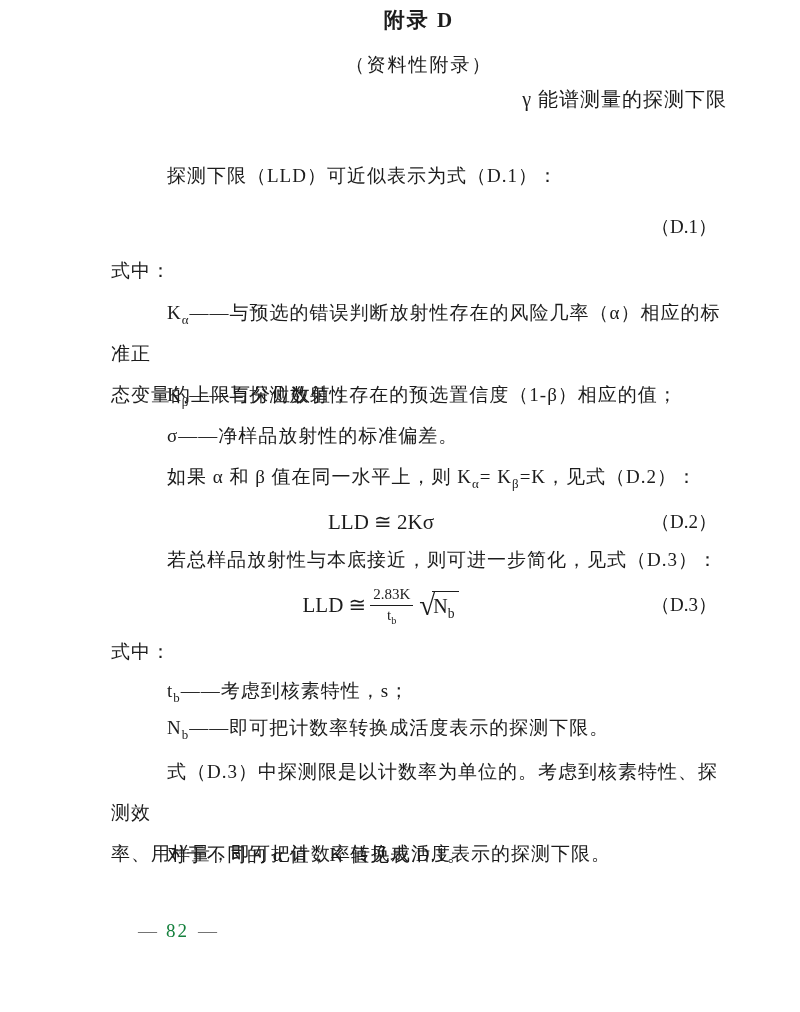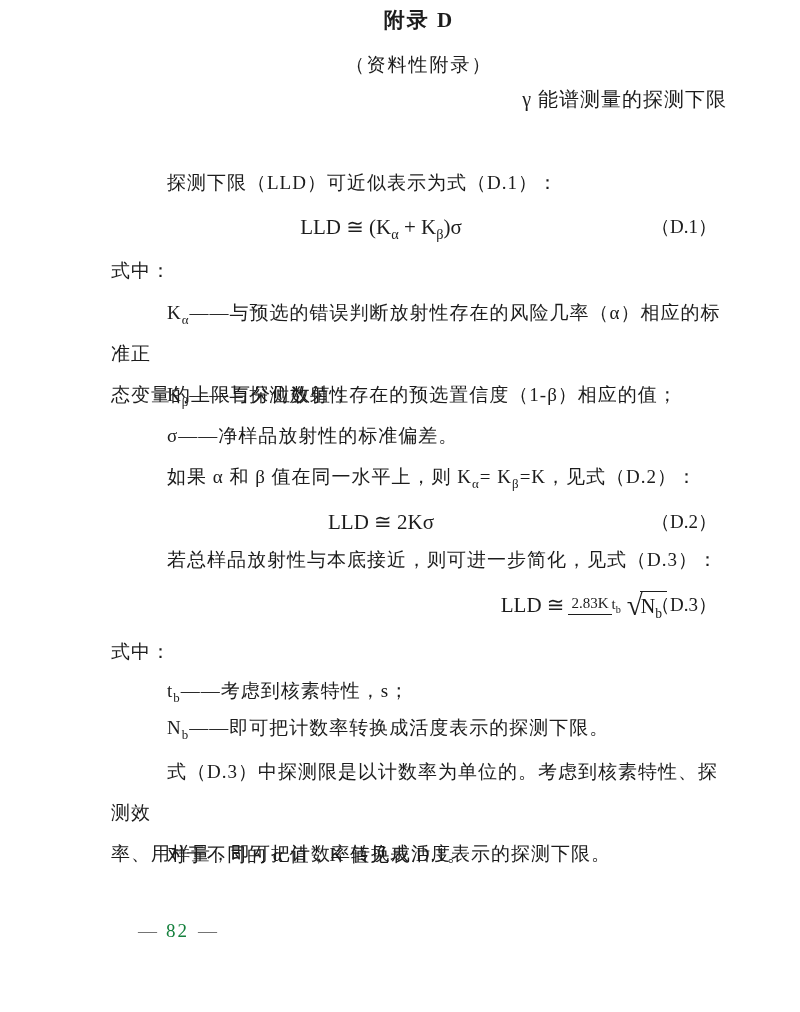--- a/index.html
+++ b/index.html
@@ -16,23 +16,23 @@
   .two-line { line-height:41px; }
   .title-main { font-size:21px; font-weight:bold; line-height:28px; letter-spacing:2px; }
   .title-sub { font-size:19px; line-height:24px; letter-spacing:2px; }
   .title-topic { font-size:20px; line-height:26px; letter-spacing:1px;text-align:right; }
   sub { font-size:0.68em; line-height:0; }
   .formula-row { position:absolute; left:0; right:0; height:34px; }
   .formula-center { position:absolute; left:0; width:540px; text-align:center;
     font-size:21px; line-height:34px; }
   .formula-label { position:absolute; right:10px; top:0; font-size:19px; line-height:34px; }
   .f3-row { height:50px; }
-  .f3-center { position:absolute; left:16px; width:540px; height:50px;
-    display:flex; align-items:center; justify-content:flex-end; font-size:21px; }
-  .frac { display:inline-flex; flex-direction:row; vertical-align:middle;
+  .f3-center { position:absolute; left:0; width:540px; height:50px;
+    display:flex; align-items:center; justify-content:center; font-size:21px; }
+  .frac { display:inline-flex; flex-direction:column; vertical-align:middle;
     text-align:center; font-size:15px; line-height:1.15; margin:0 4px;font-family:Liberation Serif, serif; }
   .frac .num { border-bottom:1.5px solid #1c1c1c; padding:0 3px 1px 3px; }
   .frac .den { padding-top:1px; }
   .sqrt { display:inline-flex; align-items:flex-start; margin-left:2px; }
   .radical { font-size:29px; line-height:29px; font-weight:400; }
   .radicand { border-top:1.7px solid #1c1c1c; margin-left:-3px; padding:3px 5px 0 1px;
     font-size:20px; line-height:22px; }
   .footer { position:absolute; left:18px; display:flex; align-items:center;
     font-size:19px; line-height:24px; }
   .footer .dash { color:#6e6e6e; margin:0 9px; letter-spacing:0; }
@@ -43,26 +43,25 @@
 
 <div class="page">
   <div class="content">
 
     <div class="abs center title-main" style="top:6px">附录 D</div>
 
     <div class="abs center title-sub" style="top:53px">（资料性附录）</div>
 
     <div class="abs center title-topic" style="top:86px">γ 能谱测量的探测下限</div>
 
-    <div class="abs cn indent" style="top:171px">
+    <div class="abs cn indent" style="top:164px">
       <span>探测下限（LLD）可近似表示为式（D.1）：</span>
     </div>
 
     <div class="formula-row" style="top:210px">
-      <span class="formula-center"><span>LLD ≅ (K</span><sub>α</sub><span> + K</span><sub>β</sub><span>)σ</span></span>
       <span class="formula-label">（D.1）</span>
     </div>
 
     <div class="abs cn" style="top:259px">式中：</div>
 
     <div class="abs cn indent two-line" style="top:292px">
       <span><span>K</span><sub>α</sub></span><span>——</span><span>与预选的错误判断放射性存在的风险几率（α）相应的标准正</span><br>
       <span>态变量的上限百分位数值；</span>
     </div>
 

